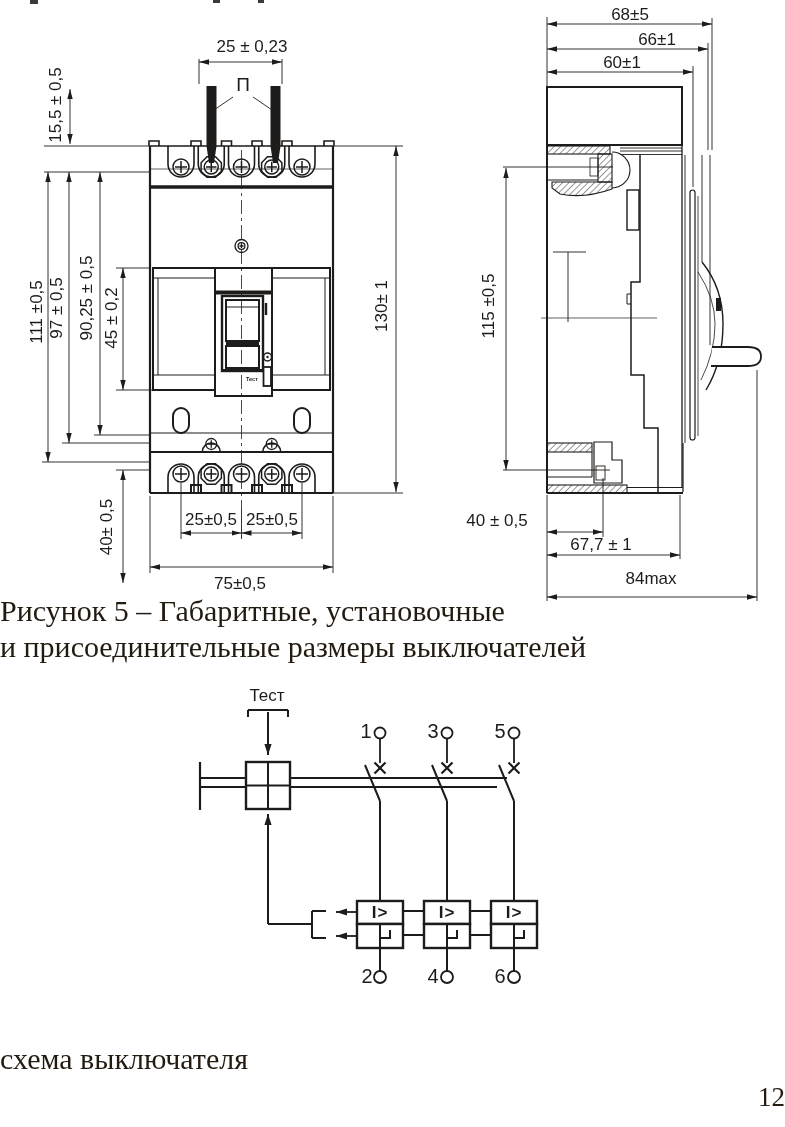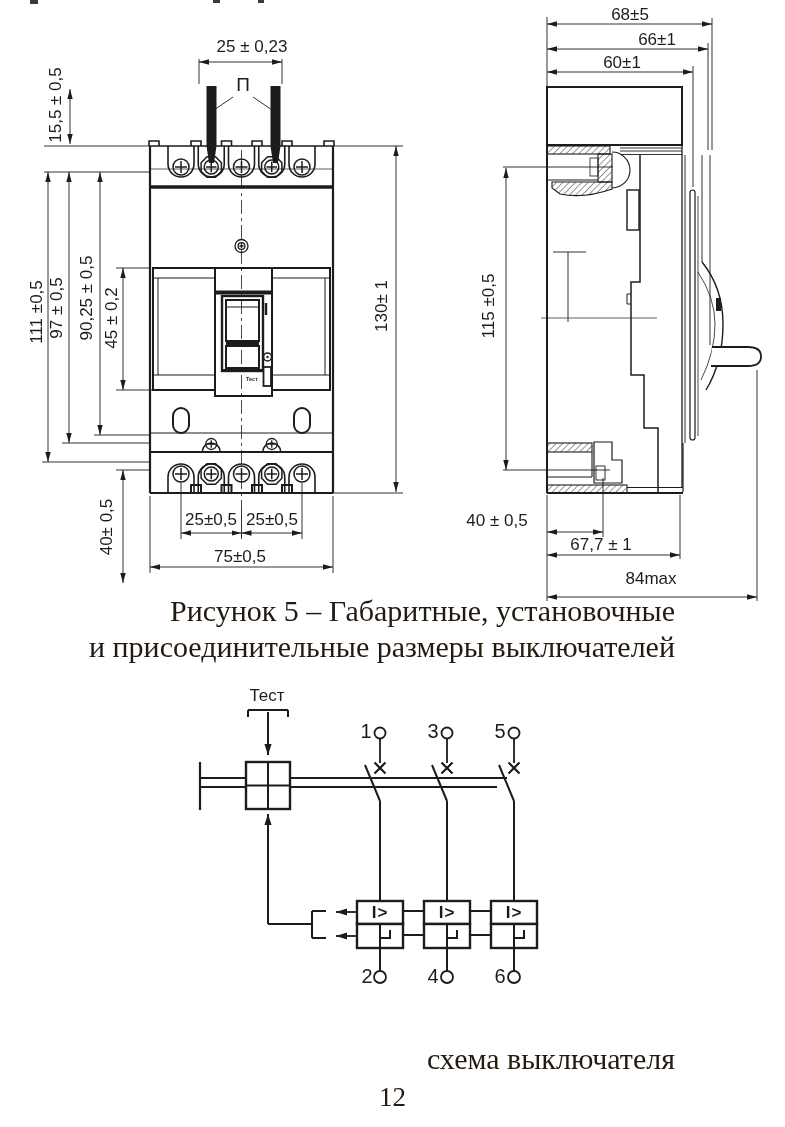--- a/index.html
+++ b/index.html
@@ -5,23 +5,23 @@
   html,body{margin:0;padding:0;background:#e8e8e8;}
   .page{position:relative;width:785px;height:1127px;background:#ffffff;overflow:hidden;
         font-family:"Liberation Sans",sans-serif;}
   .art{position:absolute;inset:0;}
   .dim-label{position:absolute;font:17px/1.1 "Liberation Sans",sans-serif;color:#1e1c1a;
              white-space:nowrap;transform:translate(-50%,-50%);}
   .dim-label.rot{transform:translate(-50%,-50%) rotate(-90deg);}
   .dim-label.big{font-size:19px;}
   .dim-label.num{font-size:20px;}
   .dim-label.tiny{font-size:5.5px;font-weight:bold;transform:none;}
-  .caption{position:absolute;left:0;width:675px;text-align:right;
+  .caption{position:absolute;left:0;width:675px;text-align:left;
            font-family:"Liberation Serif",serif;font-size:30px;line-height:34px;color:#231a10;}
-  .pagenum{position:absolute;left:0;width:785px;text-align:center;
+  .pagenum{position:absolute;left:0;width:785px;text-align:right;
            font-family:"Liberation Serif",serif;font-size:27px;color:#231a10;}
 </style>
 </head>
 <body>
 
 <div class="page">
 
 <svg class="art" width="785" height="1127" viewBox="0 0 785 1127" xmlns="http://www.w3.org/2000/svg">
   <defs>
     <marker id="dim" markerUnits="userSpaceOnUse" markerWidth="10" markerHeight="7" refX="10" refY="3.5" orient="auto-start-reverse">
@@ -268,21 +268,21 @@
 <span class="dim-label big" style="left:243px;top:85px">П</span>
 <span class="dim-label rot" style="left:56px;top:105px">15,5 ± 0,5</span>
 <span class="dim-label rot" style="left:37px;top:312px">111 ±0,5</span>
 <span class="dim-label rot" style="left:57px;top:308px">97 ± 0,5</span>
 <span class="dim-label rot" style="left:87px;top:298px">90,25 ± 0,5</span>
 <span class="dim-label rot" style="left:112px;top:318px">45 ± 0,2</span>
 <span class="dim-label rot" style="left:107px;top:527px">40± 0,5</span>
 <span class="dim-label rot" style="left:382px;top:306px">130± 1</span>
 <span class="dim-label" style="left:211px;top:520px">25±0,5</span>
 <span class="dim-label" style="left:272px;top:520px">25±0,5</span>
-<span class="dim-label" style="left:240px;top:557px">75±0,5</span>
+<span class="dim-label" style="left:240px;top:584px">75±0,5</span>
 <span class="dim-label tiny" style="left:246px;top:376px">Тест</span>
 
 <span class="dim-label" style="left:630px;top:15px">68±5</span>
 <span class="dim-label" style="left:657px;top:40px">66±1</span>
 <span class="dim-label" style="left:622px;top:63px">60±1</span>
 <span class="dim-label rot" style="left:489px;top:306px">115 ±0,5</span>
 <span class="dim-label" style="left:497px;top:521px">40 ± 0,5</span>
 <span class="dim-label" style="left:601px;top:545px">67,7 ± 1</span>
 <span class="dim-label" style="left:651px;top:579px">84max</span>
 

